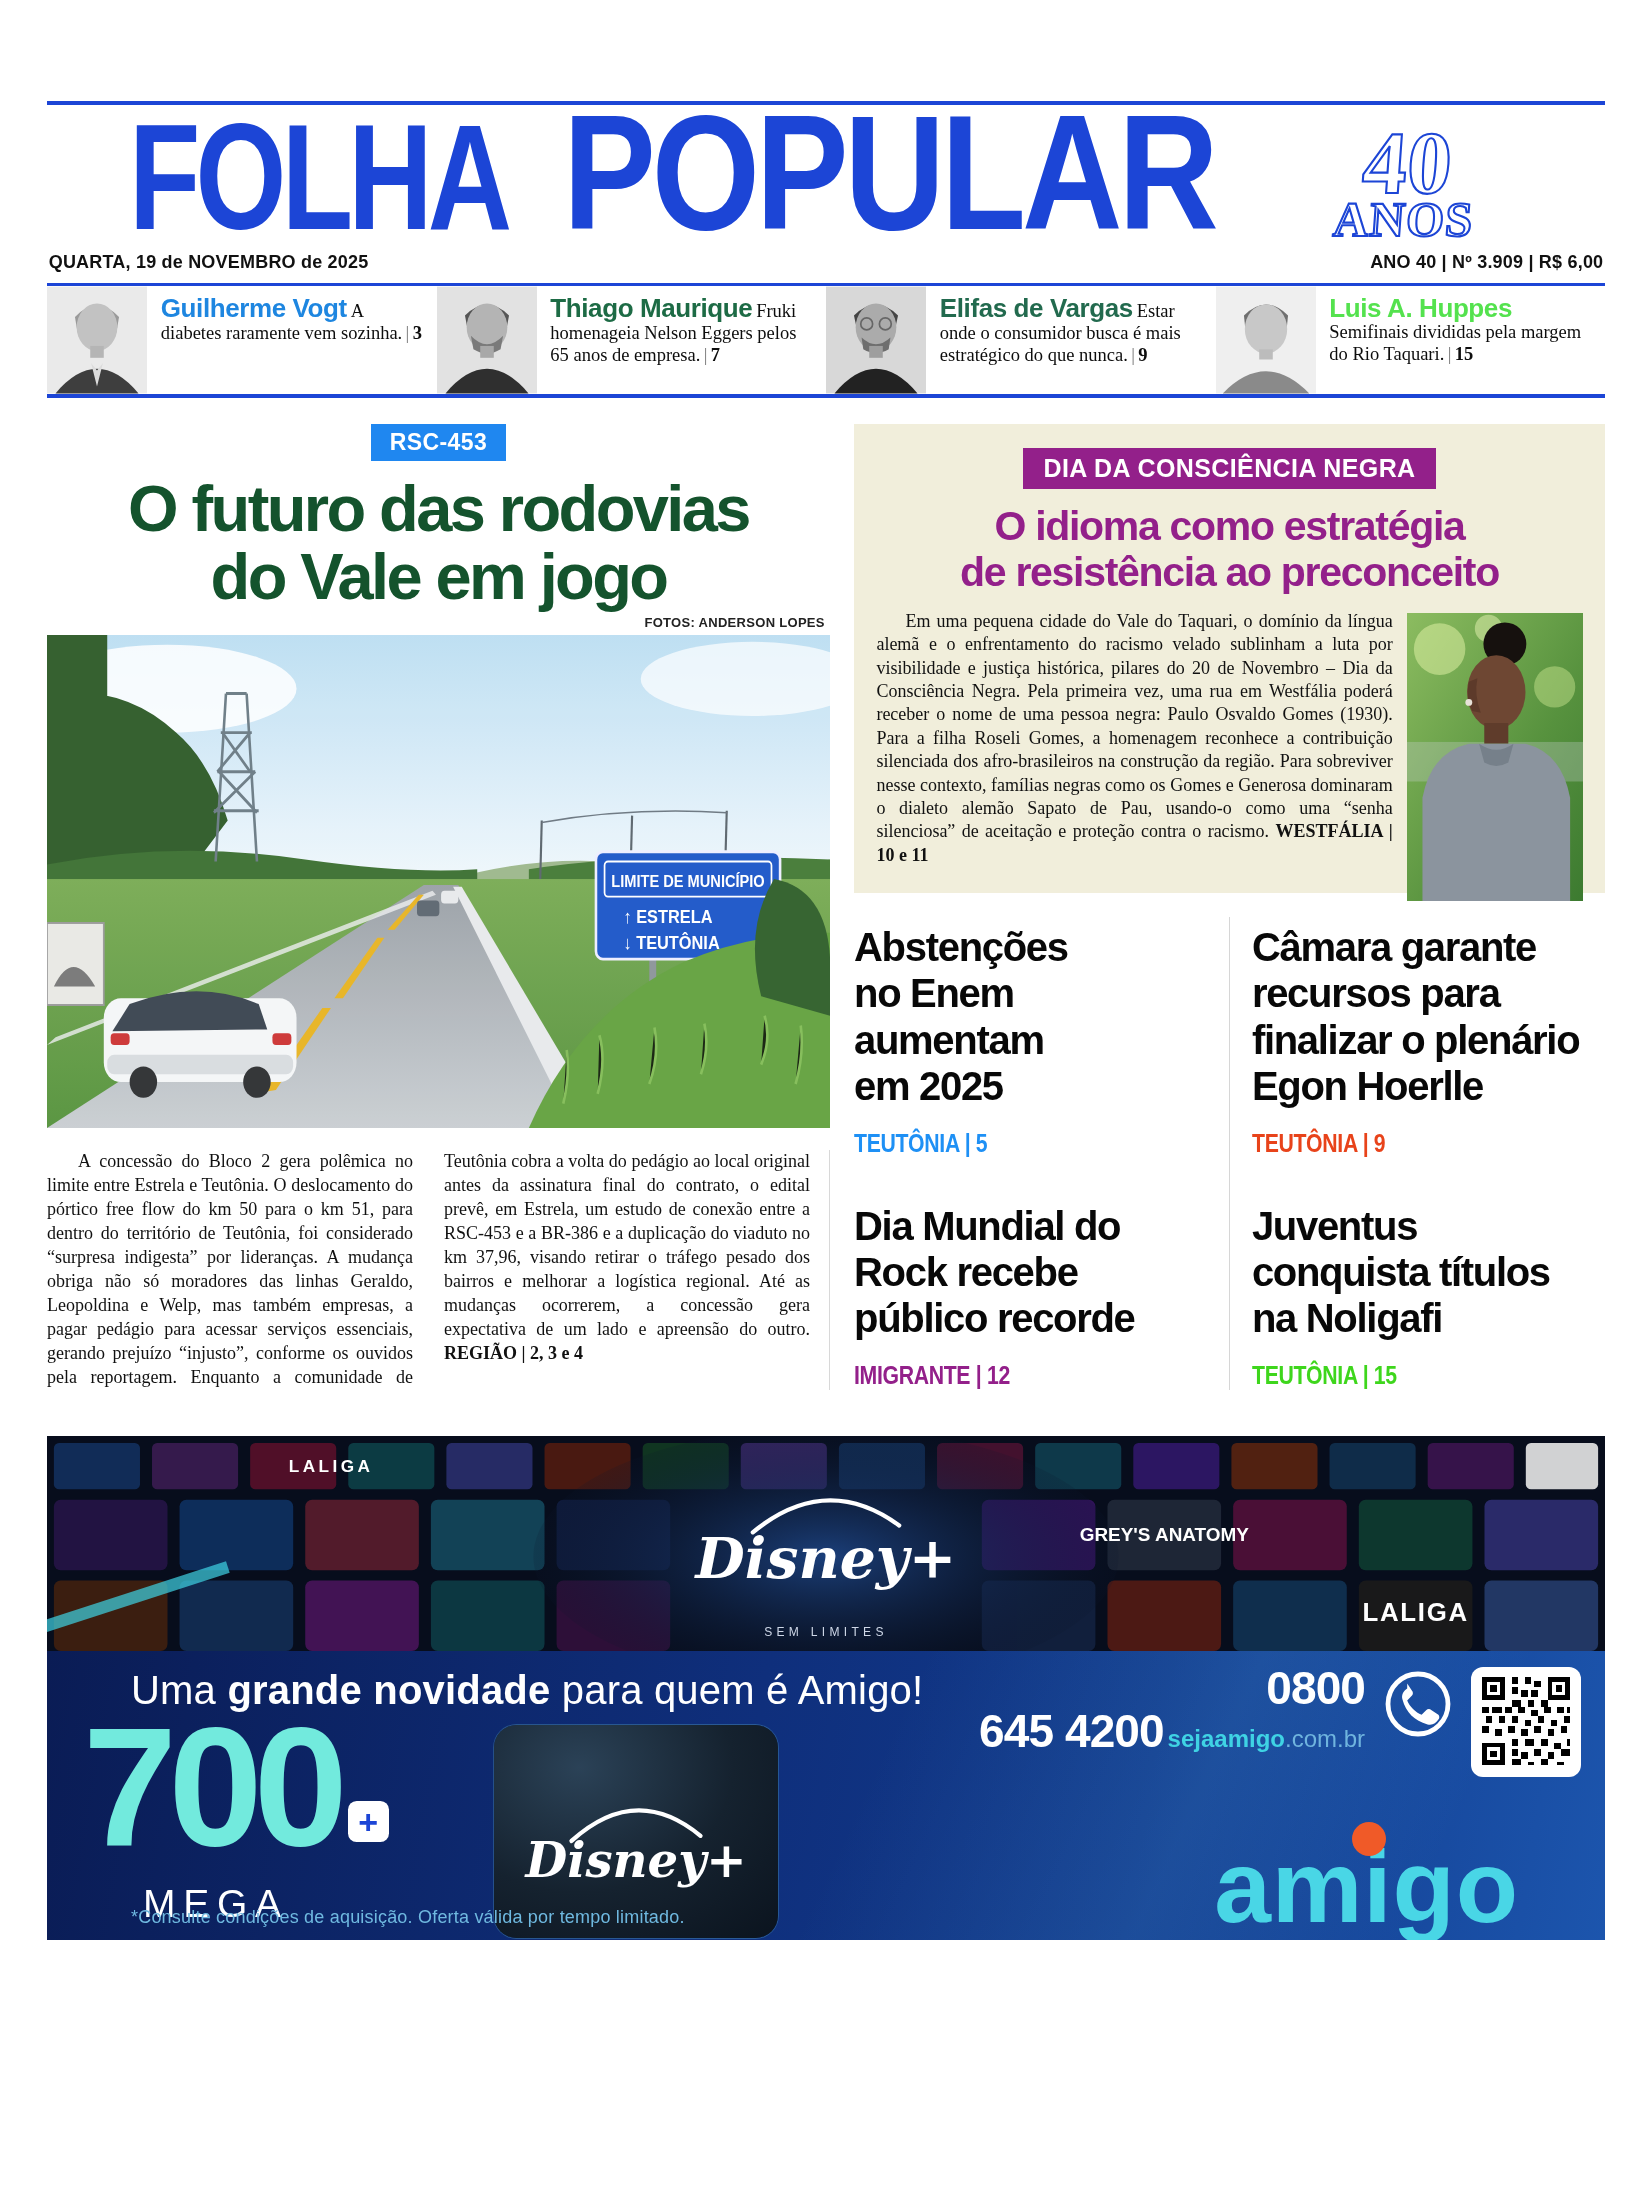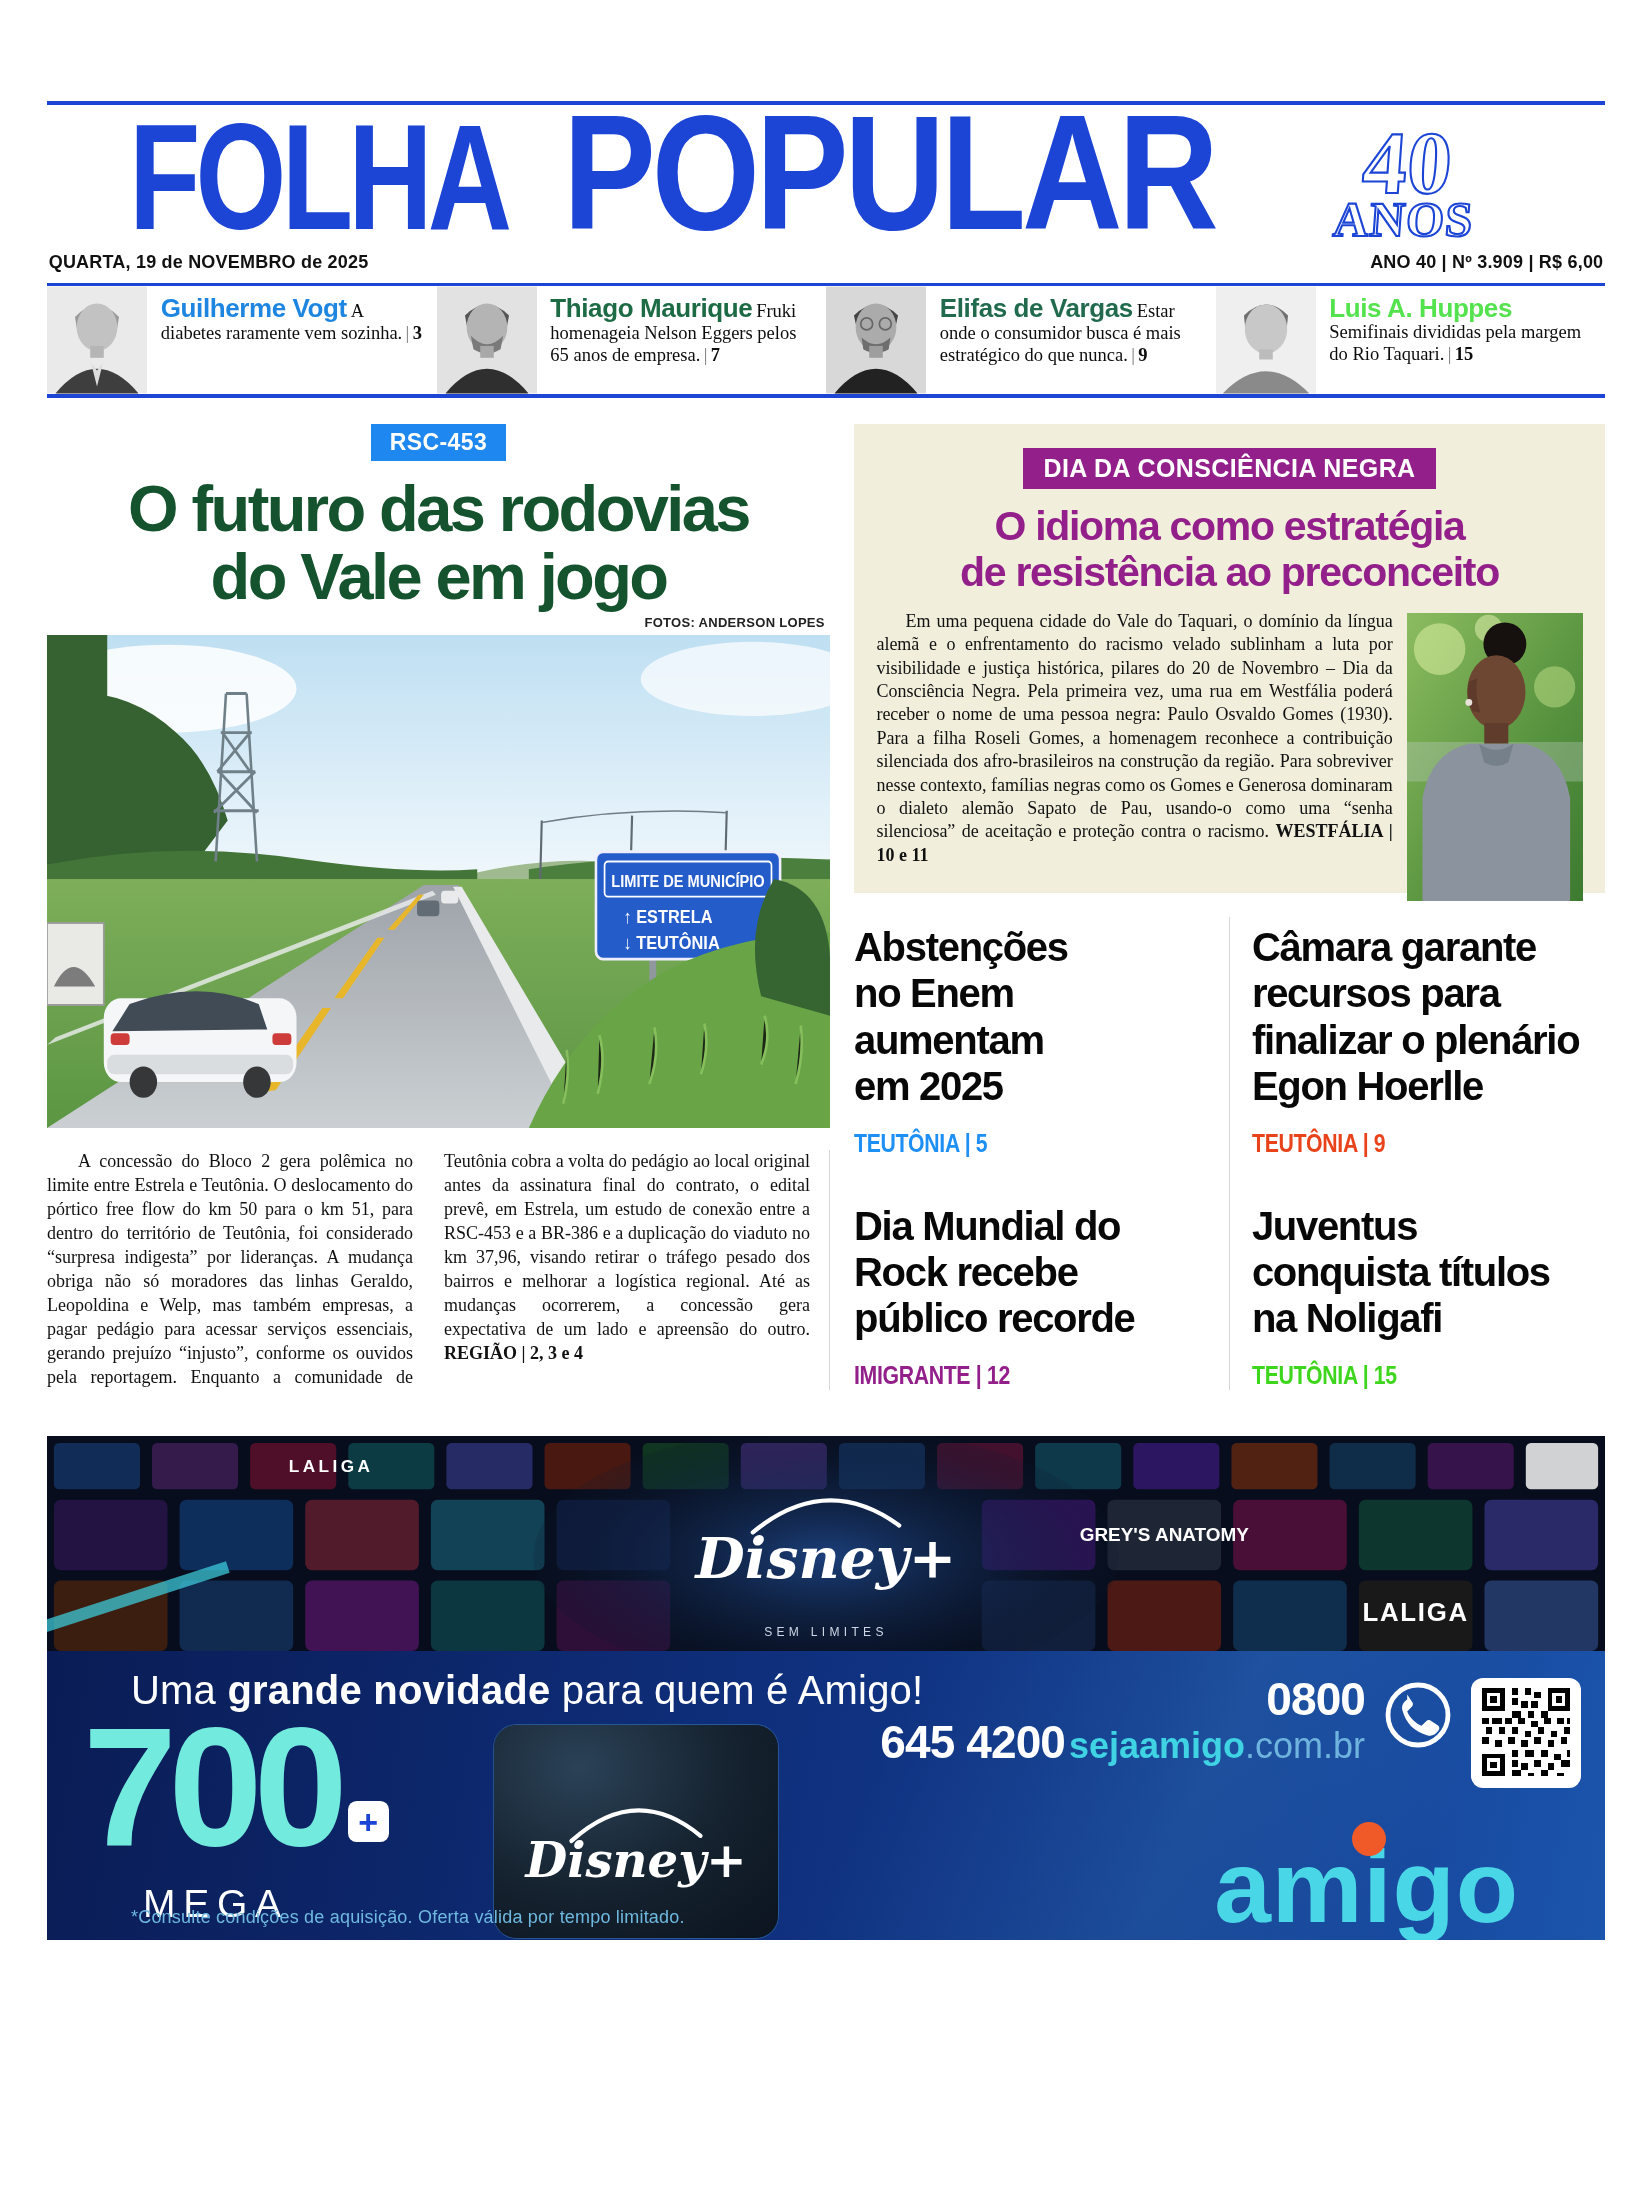--- a/index.html
+++ b/index.html
@@ -90,24 +90,24 @@
   .disney-card { position:absolute; left:447px; top:74px; width:284px; height:213px; border-radius:22.4px;
                  background:radial-gradient(120% 130% at 30% 20%, #2b4257 0%, #15222f 45%, #070e18 100%);
                  display:flex; align-items:center; justify-content:center; box-shadow:0 0 0 0.9px rgba(120,220,230,.25); }
   .price-card { position:absolute; left:761px; top:74px; width:303px; height:213px; border:2.6px solid #6ceadf; border-radius:19px;
                 display:flex; flex-direction:column; align-items:center; }
   .price-old { margin-top:22.4px; color:#fff; font-weight:700; font-size:26px; text-decoration:line-through; text-decoration-thickness:2.6px; }
   .price-row { display:flex; align-items:flex-end; margin-top:-1.7px; }
   .price-cur { color:#72eadd; font-weight:700; font-size:40px; margin:0 3.4px 33px 0; }
   .price-val { color:#72eadd; font-weight:700; font-size:136px; line-height:.82; letter-spacing:-6.9px; }
   .price-cents { color:#72eadd; font-weight:700; font-size:38px; margin:0 0 17px 3.4px; }
-  .contact { position:absolute; right:24px; top:27px; display:flex; gap:17px; align-items:flex-start; }
+  .contact { position:absolute; right:24px; top:16px; display:flex; gap:17px; align-items:flex-start; }
   .phone-col { text-align:right; }
   .phone { color:#fff; font-weight:700; font-size:46px; line-height:.95; letter-spacing:-0.9px; }
-  .site { margin-top:15px; font-size:36px; }
+  .site { margin-top:15px; font-size:24px; }
   .site .b { color:#3fd3e4; font-weight:700; }
   .site .r { color:#6fb4de; font-weight:400; }
   .wa { width:72px; height:72px; margin-top:1.7px; }
   .qr { width:110px; height:110px; background:#fff; border-radius:12px; padding:7.7px; }
   .qr svg { width:100%; height:100%; display:block; }
   .brand { position:absolute; right:86px; bottom:1.7px; font-weight:700; font-size:102px; letter-spacing:0.9px;
            color:#49d6e6; line-height:1; }
   .brand-dot { position:absolute; left:138px; top:-13.8px; width:34px; height:34px; border-radius:50%; background:#f05a28; }
   .fine-print { position:absolute; left:84px; bottom:12px; color:#6fb9e0; font-size:18px; letter-spacing:0.2px; }
 </style>

